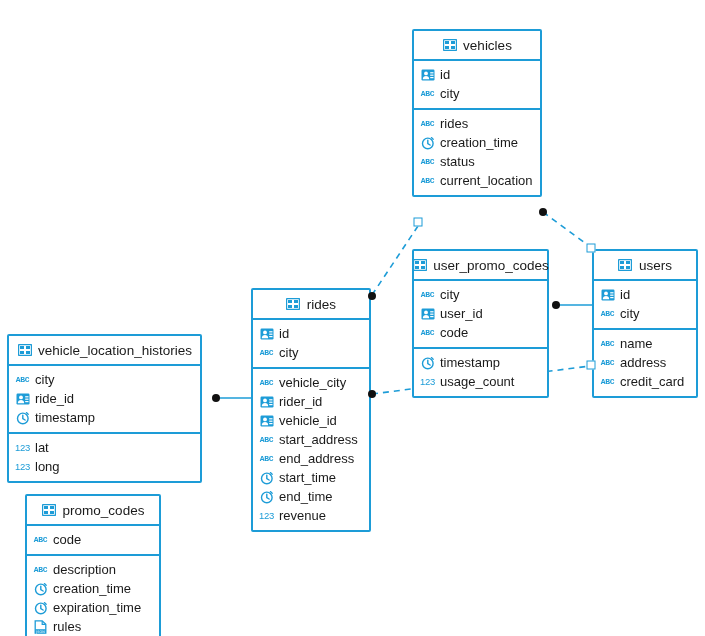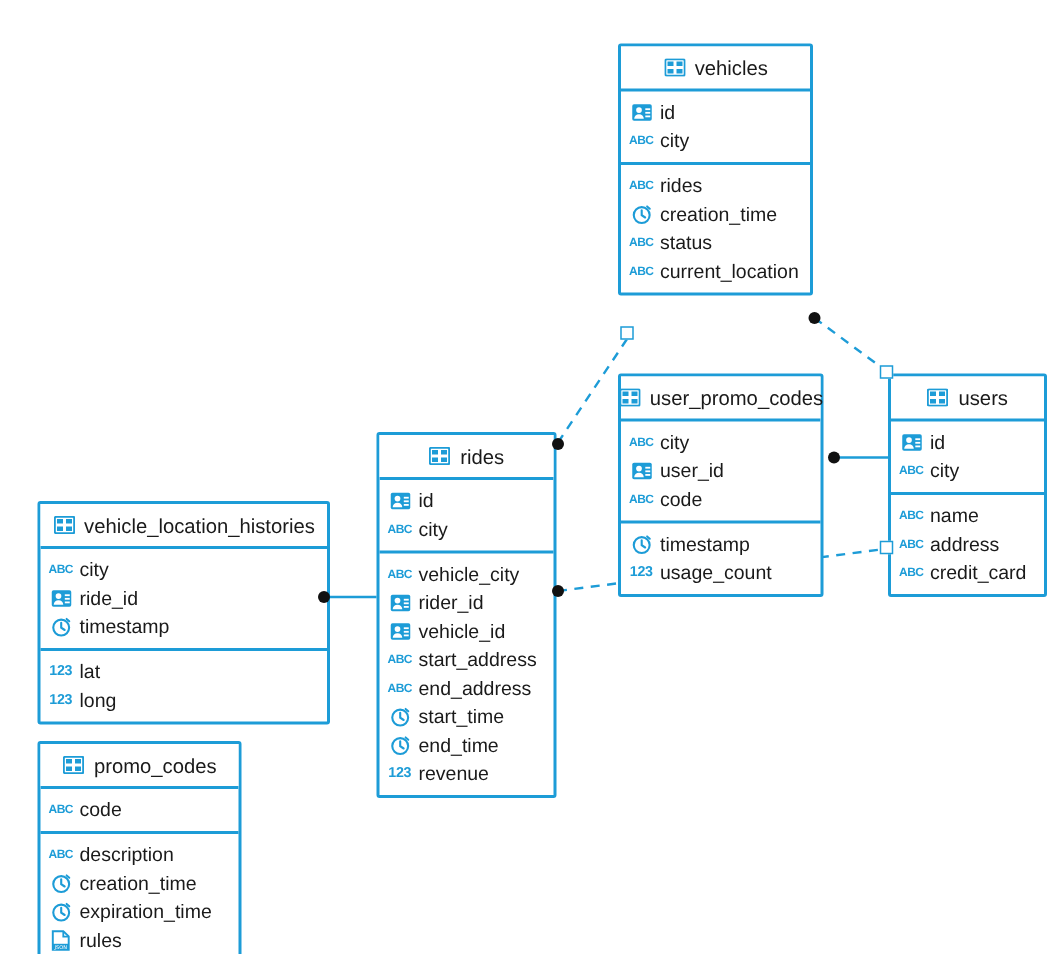--- a/index.html
+++ b/index.html
@@ -80,26 +80,26 @@
     display: inline-flex;
     align-items: center;
     justify-content: center;
   }
   .ico svg { display: block; }
   .ico-abc {
     font-size: 8px;
     font-weight: bold;
     color: #1D9CD7;
     letter-spacing: -0.3px;
-    font-family: Liberation Sans, sans-serif;
+    font-family: Liberation Mono, monospace;
     line-height: 1;
   }
   .ico-num {
     font-size: 9.5px;
-    font-weight: bold;
+    font-weight: normal;
     color: #1D9CD7;
     letter-spacing: -0.2px;
     line-height: 1;
   }
 
   
   .marker {
     position: absolute;
     z-index: 3;
   }
@@ -377,21 +377,21 @@
             </svg>
           </span>
           <span class="fname">end_time</span>
         </div>
         <div class="tbl-row">
           <span class="ico ico-num">123</span>
           <span class="fname">revenue</span>
         </div>
       </div>
     </div>
-    <div class="table-node" style="left: 25px; top: 334px; width: 195px;">
+    <div class="table-node" style="left: 7px; top: 334px; width: 195px;">
       <div class="tbl-header">
         <span class="ico">
           <svg width="14" height="12" viewBox="0 0 14 12">
             <rect x="0.5" y="0.5" width="13" height="11" rx="1" fill="none" stroke="#1D9CD7" stroke-width="1.4"></rect>
             <rect x="2" y="2" width="4" height="3" fill="#1D9CD7"></rect>
             <rect x="8" y="2" width="4" height="3" fill="#1D9CD7"></rect>
             <rect x="2" y="7" width="4" height="3" fill="#1D9CD7"></rect>
             <rect x="8" y="7" width="4" height="3" fill="#1D9CD7"></rect>
           </svg>
         </span>

